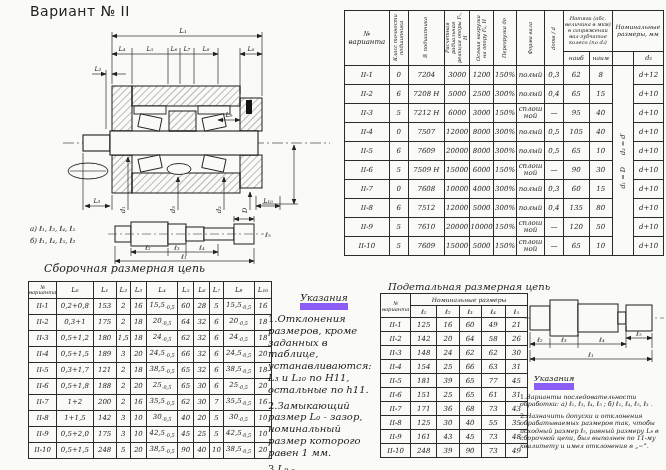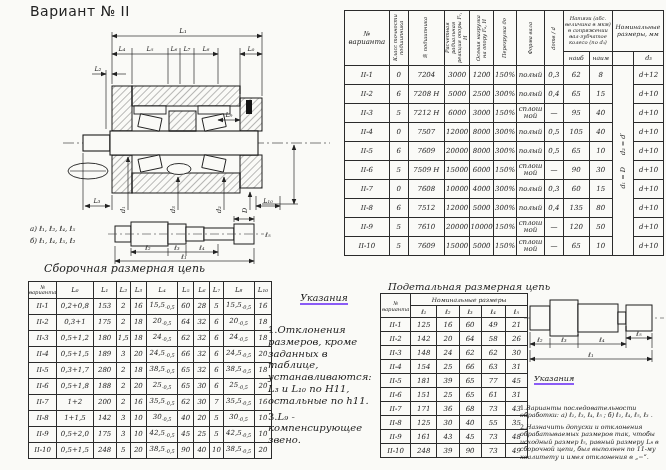--- a/index.html
+++ b/index.html
@@ -28,21 +28,21 @@
   #assembly-table{width:244px;}
   #assembly-table td{height:15px;font-size:7px;line-height:1;}
   #assembly-table th{height:16px;font-size:7px;line-height:1;}
   #assembly-table th:first-child{font-size:5.2px;}
   
   #detail-table{width:148px;}
   #detail-table td{height:13px;font-size:7px;}
   #detail-table th{font-size:6.5px;height:11px;}
   #detail-table th.var{font-size:5.2px;}
   
-  .instr-title{display:inline-block;border-bottom:2px solid #8b5cf6;font-size:9.5px;margin-bottom:19px;}
+  .instr-title{display:inline-block;border-bottom:7px solid #8b5cf6;font-size:9.5px;margin-bottom:3px;}
   .instr{font-size:10px;line-height:1.18;}
   .instr p{margin:0 0 4px 0;text-indent:0;}
   .num{font-style:normal;}
   
   svg text{font-family:"DejaVu Serif","DejaVu Sans",serif;font-style:italic;fill:#1c1c1c;}
   .lbl{font-size:7px;}
   .lbls{font-size:6.5px;}
 </style>
 </head>
 <body>
@@ -452,21 +452,21 @@
         <td>24,5<sub>-0,5</sub></td>
         <td>66</td>
         <td>32</td>
         <td>6</td>
         <td>24,5<sub>-0,5</sub></td>
         <td>20</td>
       </tr>
       <tr>
         <td>II-5</td>
         <td>0,3+1,7</td>
-        <td>280</td>
+        <td>121</td>
         <td>2</td>
         <td>18</td>
         <td>38,5<sub>-0,5</sub></td>
         <td>65</td>
         <td>32</td>
         <td>6</td>
         <td>38,5<sub>-0,5</sub></td>
         <td>18</td>
       </tr>
       <tr>
@@ -536,20 +536,21 @@
       </tr>
     </tbody>
 </table>
 
 <div class="abs hand" style="left:268px;top:286px;width:112px;">
   <div style="text-align:center;">
     <span class="instr-title">Указания</span>
   </div>
   <div class="instr">
     <p><span class="num">1.</span><span>Отклонения размеров, кроме заданных в таблице, устанавливаются: L₃ и L₁₀ по Н11, остальные по h11.</span></p>
+    <p><span class="num">2.</span><span>Замыкающий размер L₀ - зазор, номинальный размер которого равен 1 мм.</span></p>
     <p><span class="num">3.</span><span>L₉ - компенсирующее звено.</span></p>
   </div>
 </div>
 
 <h3 class="abs hand sec" style="left:388px;top:281px;font-size:10px;">Подетальная размерная цепь</h3>
 
 <table id="detail-table" class="abs" style="left:380px;top:293px;">
   <colgroup>
     <col style="width:30px">
       <col style="width:26px">

